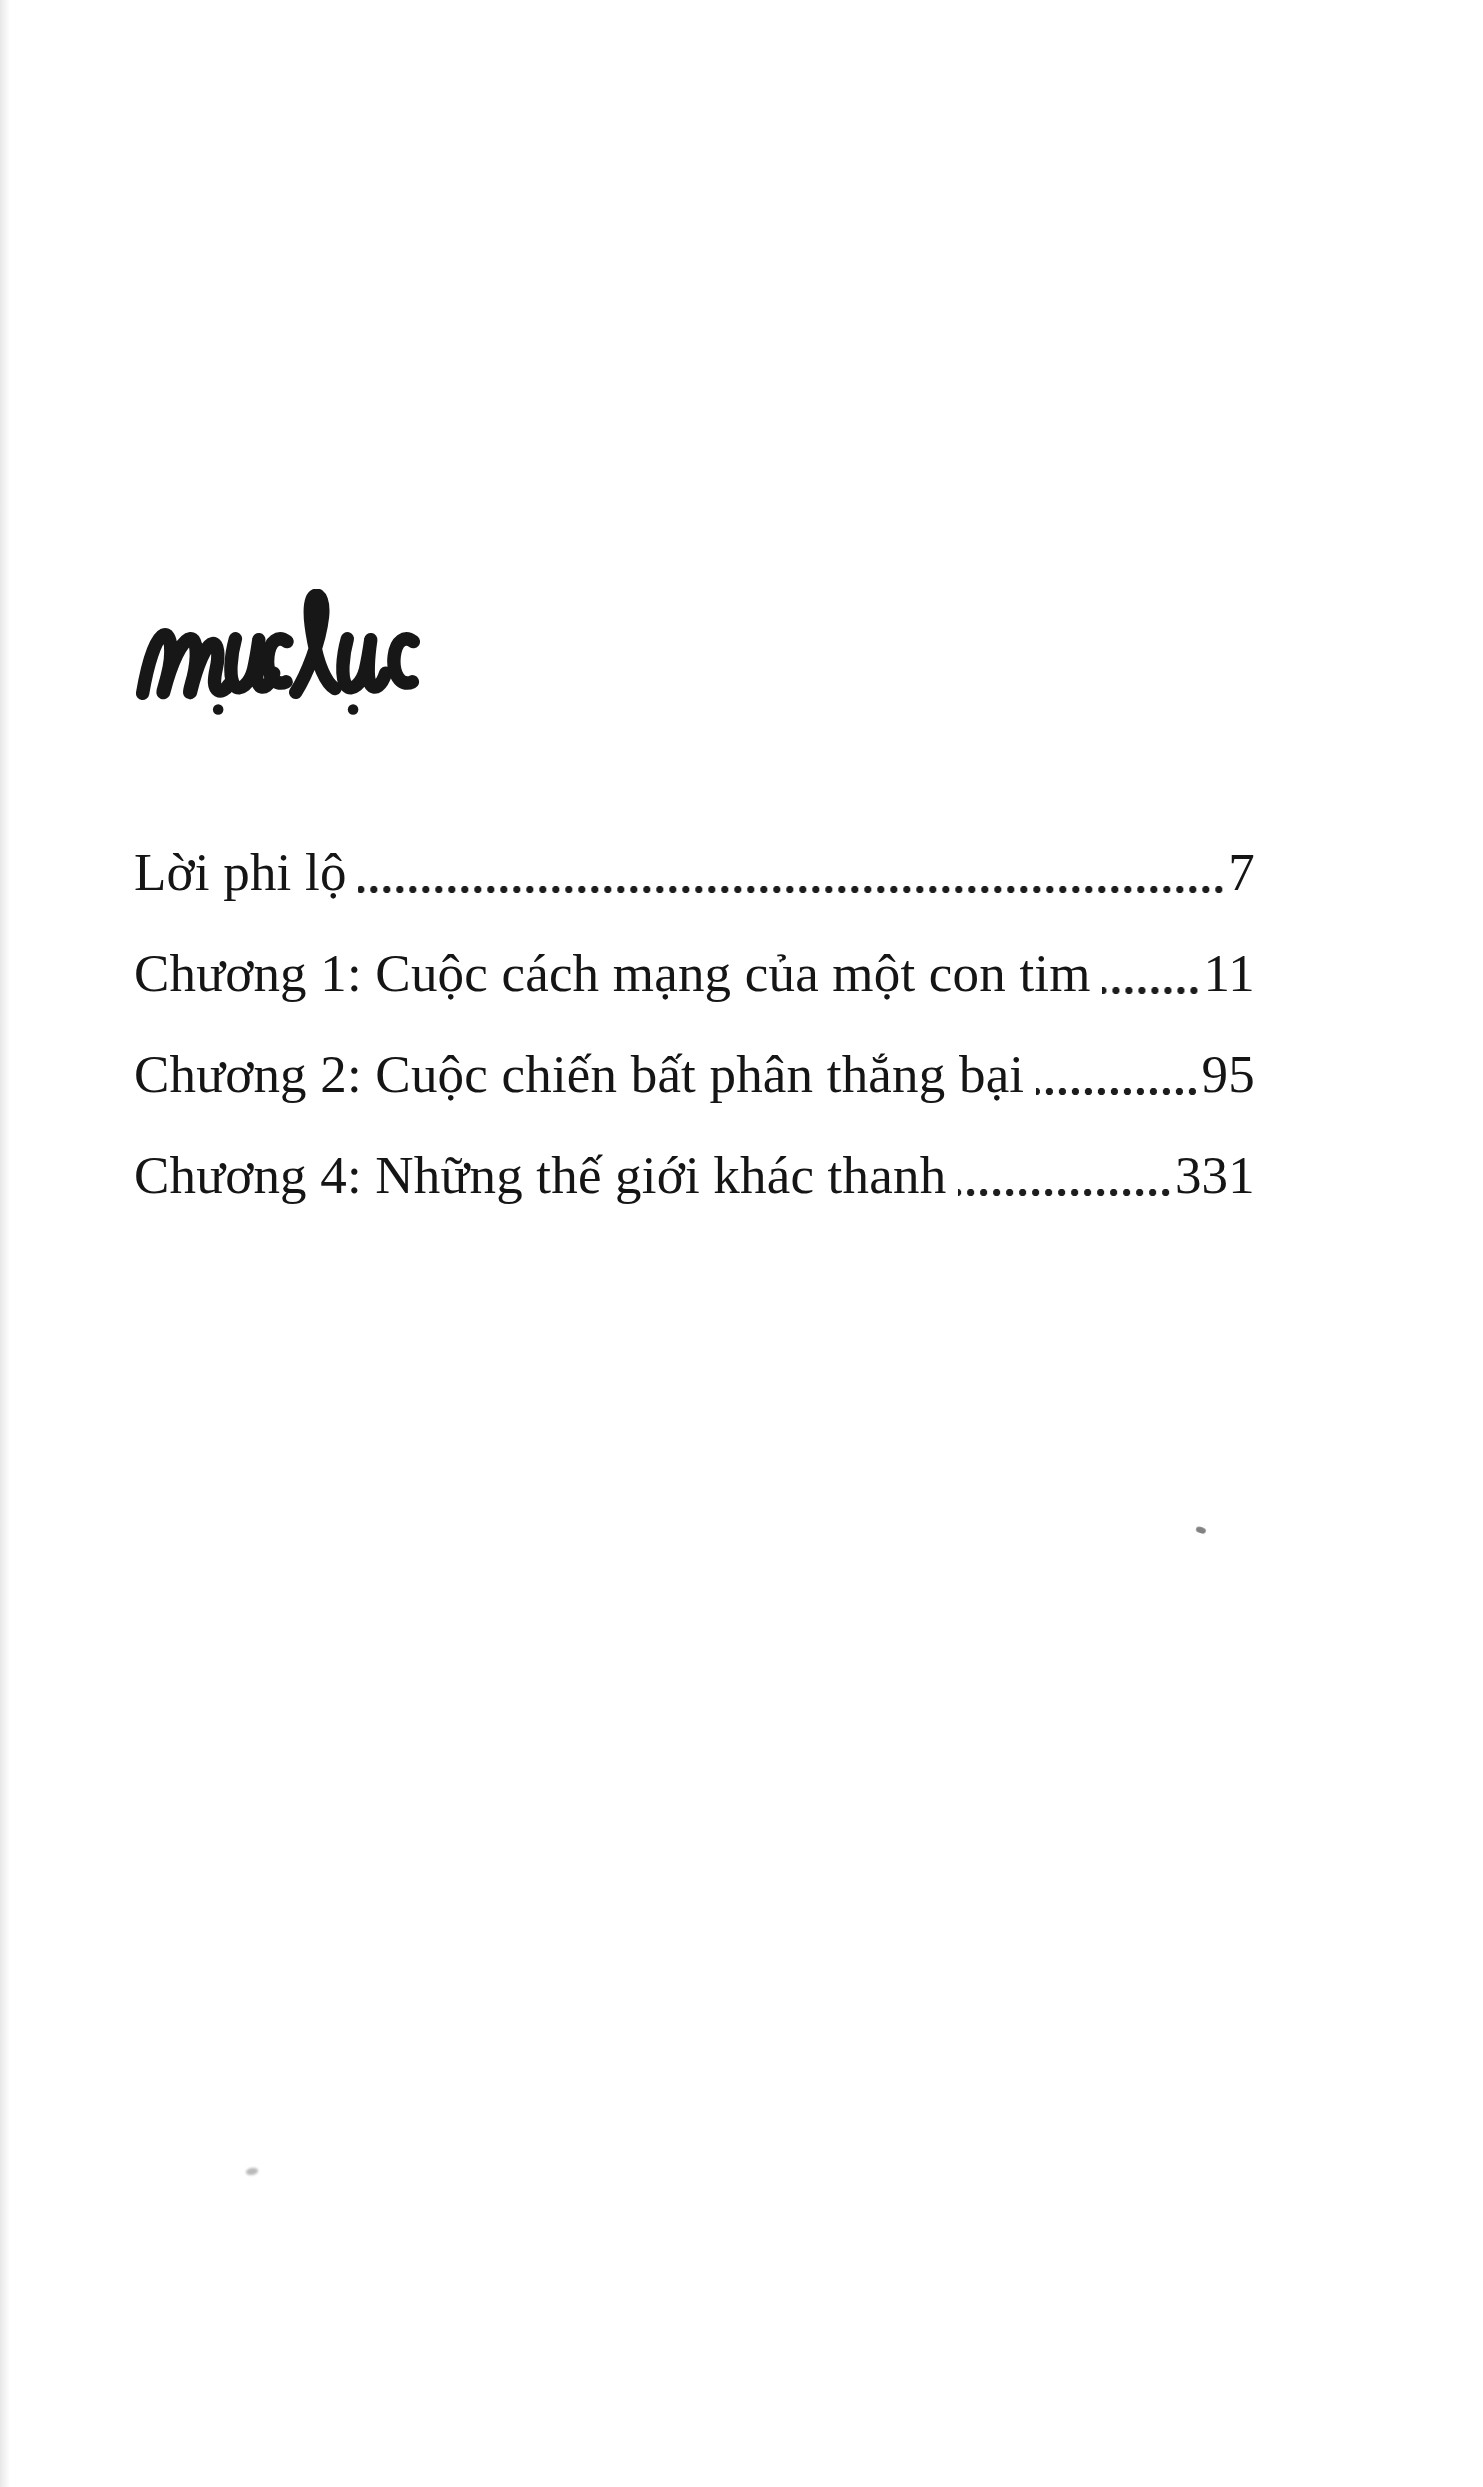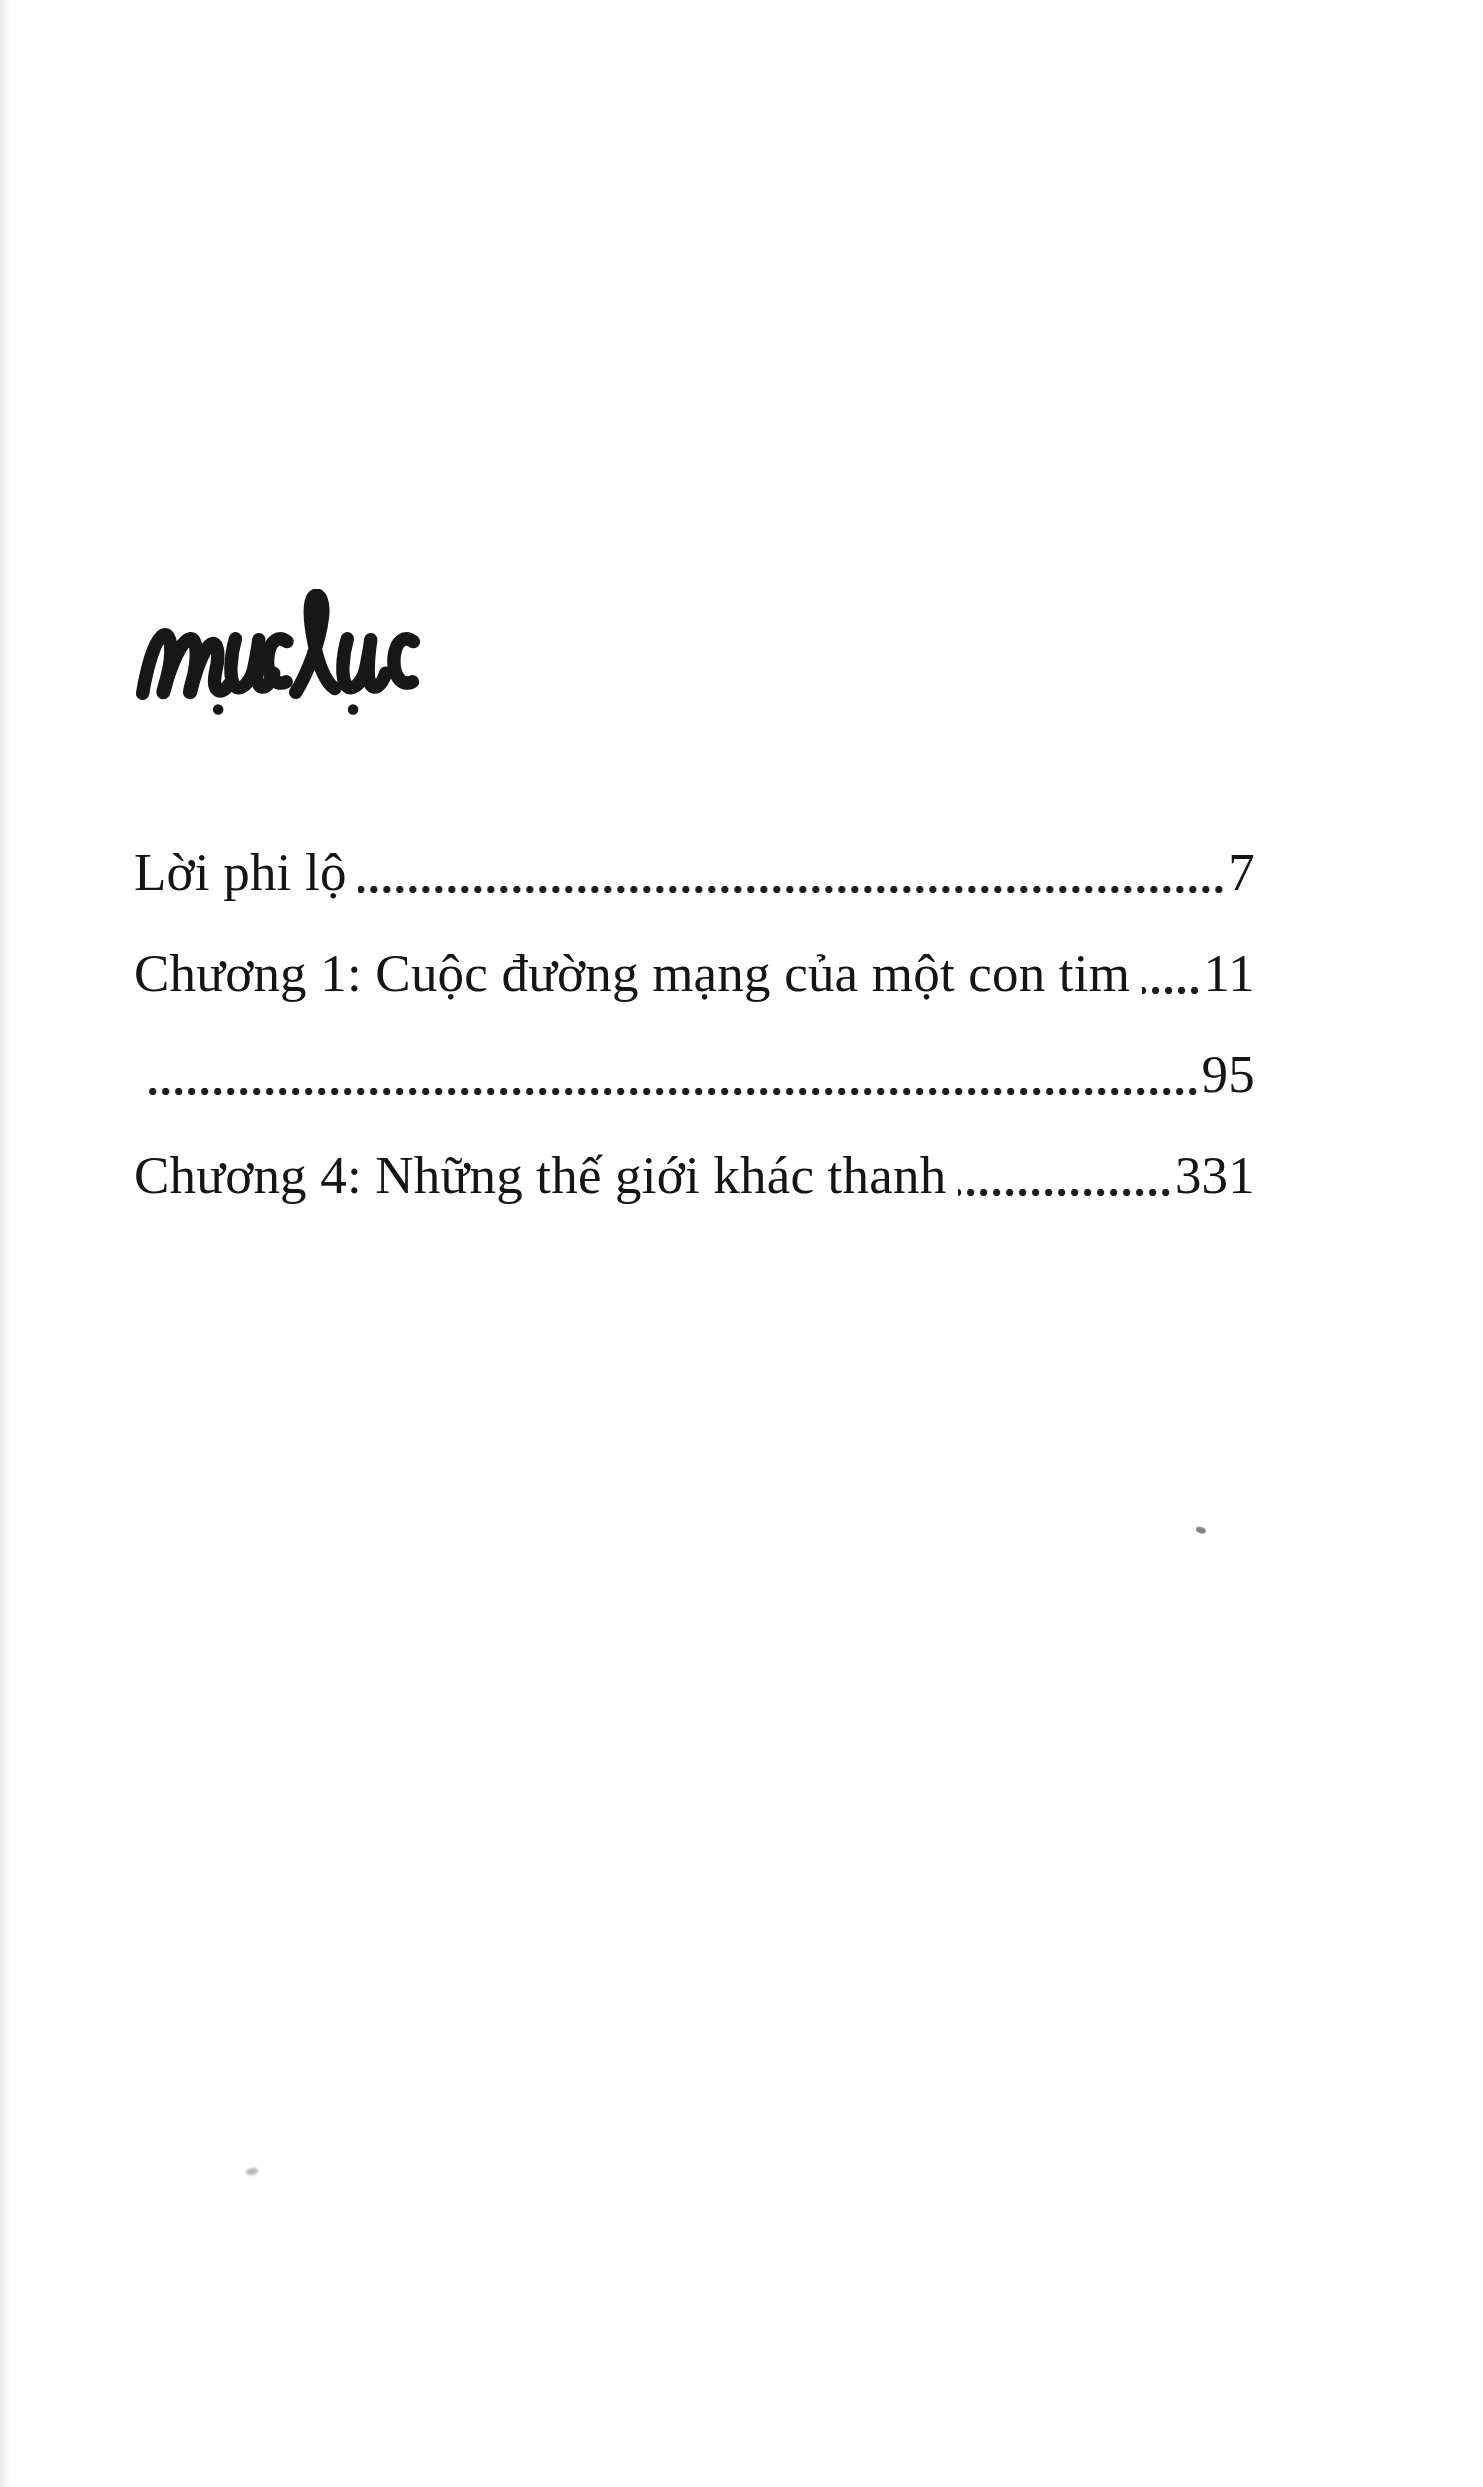--- a/index.html
+++ b/index.html
@@ -124,26 +124,27 @@
 </div>
 
 <div class="toc">
   <div class="toc-row">
     <span class="toc-label">Lời phi lộ</span>
     <span class="leader"></span>
     <span class="toc-page">7</span>
   </div>
 
   <div class="toc-row">
-    <span class="toc-label">Chương 1: Cuộc đường mạng của một con tim</span>
+    <span class="toc-label">Chương 1: Cuộc cách mạng của một con tim</span>
     <span class="leader"></span>
     <span class="toc-page">11</span>
   </div>
 
   <div class="toc-row">
+    <span class="toc-label">Chương 2: Cuộc chiến bất phân thắng bại</span>
     <span class="leader"></span>
     <span class="toc-page">95</span>
   </div>
 
 
   <div class="toc-row">
     <span class="toc-label">Chương 4: Những thế giới khác thanh</span>
     <span class="leader"></span>
     <span class="toc-page">331</span>
   </div>

